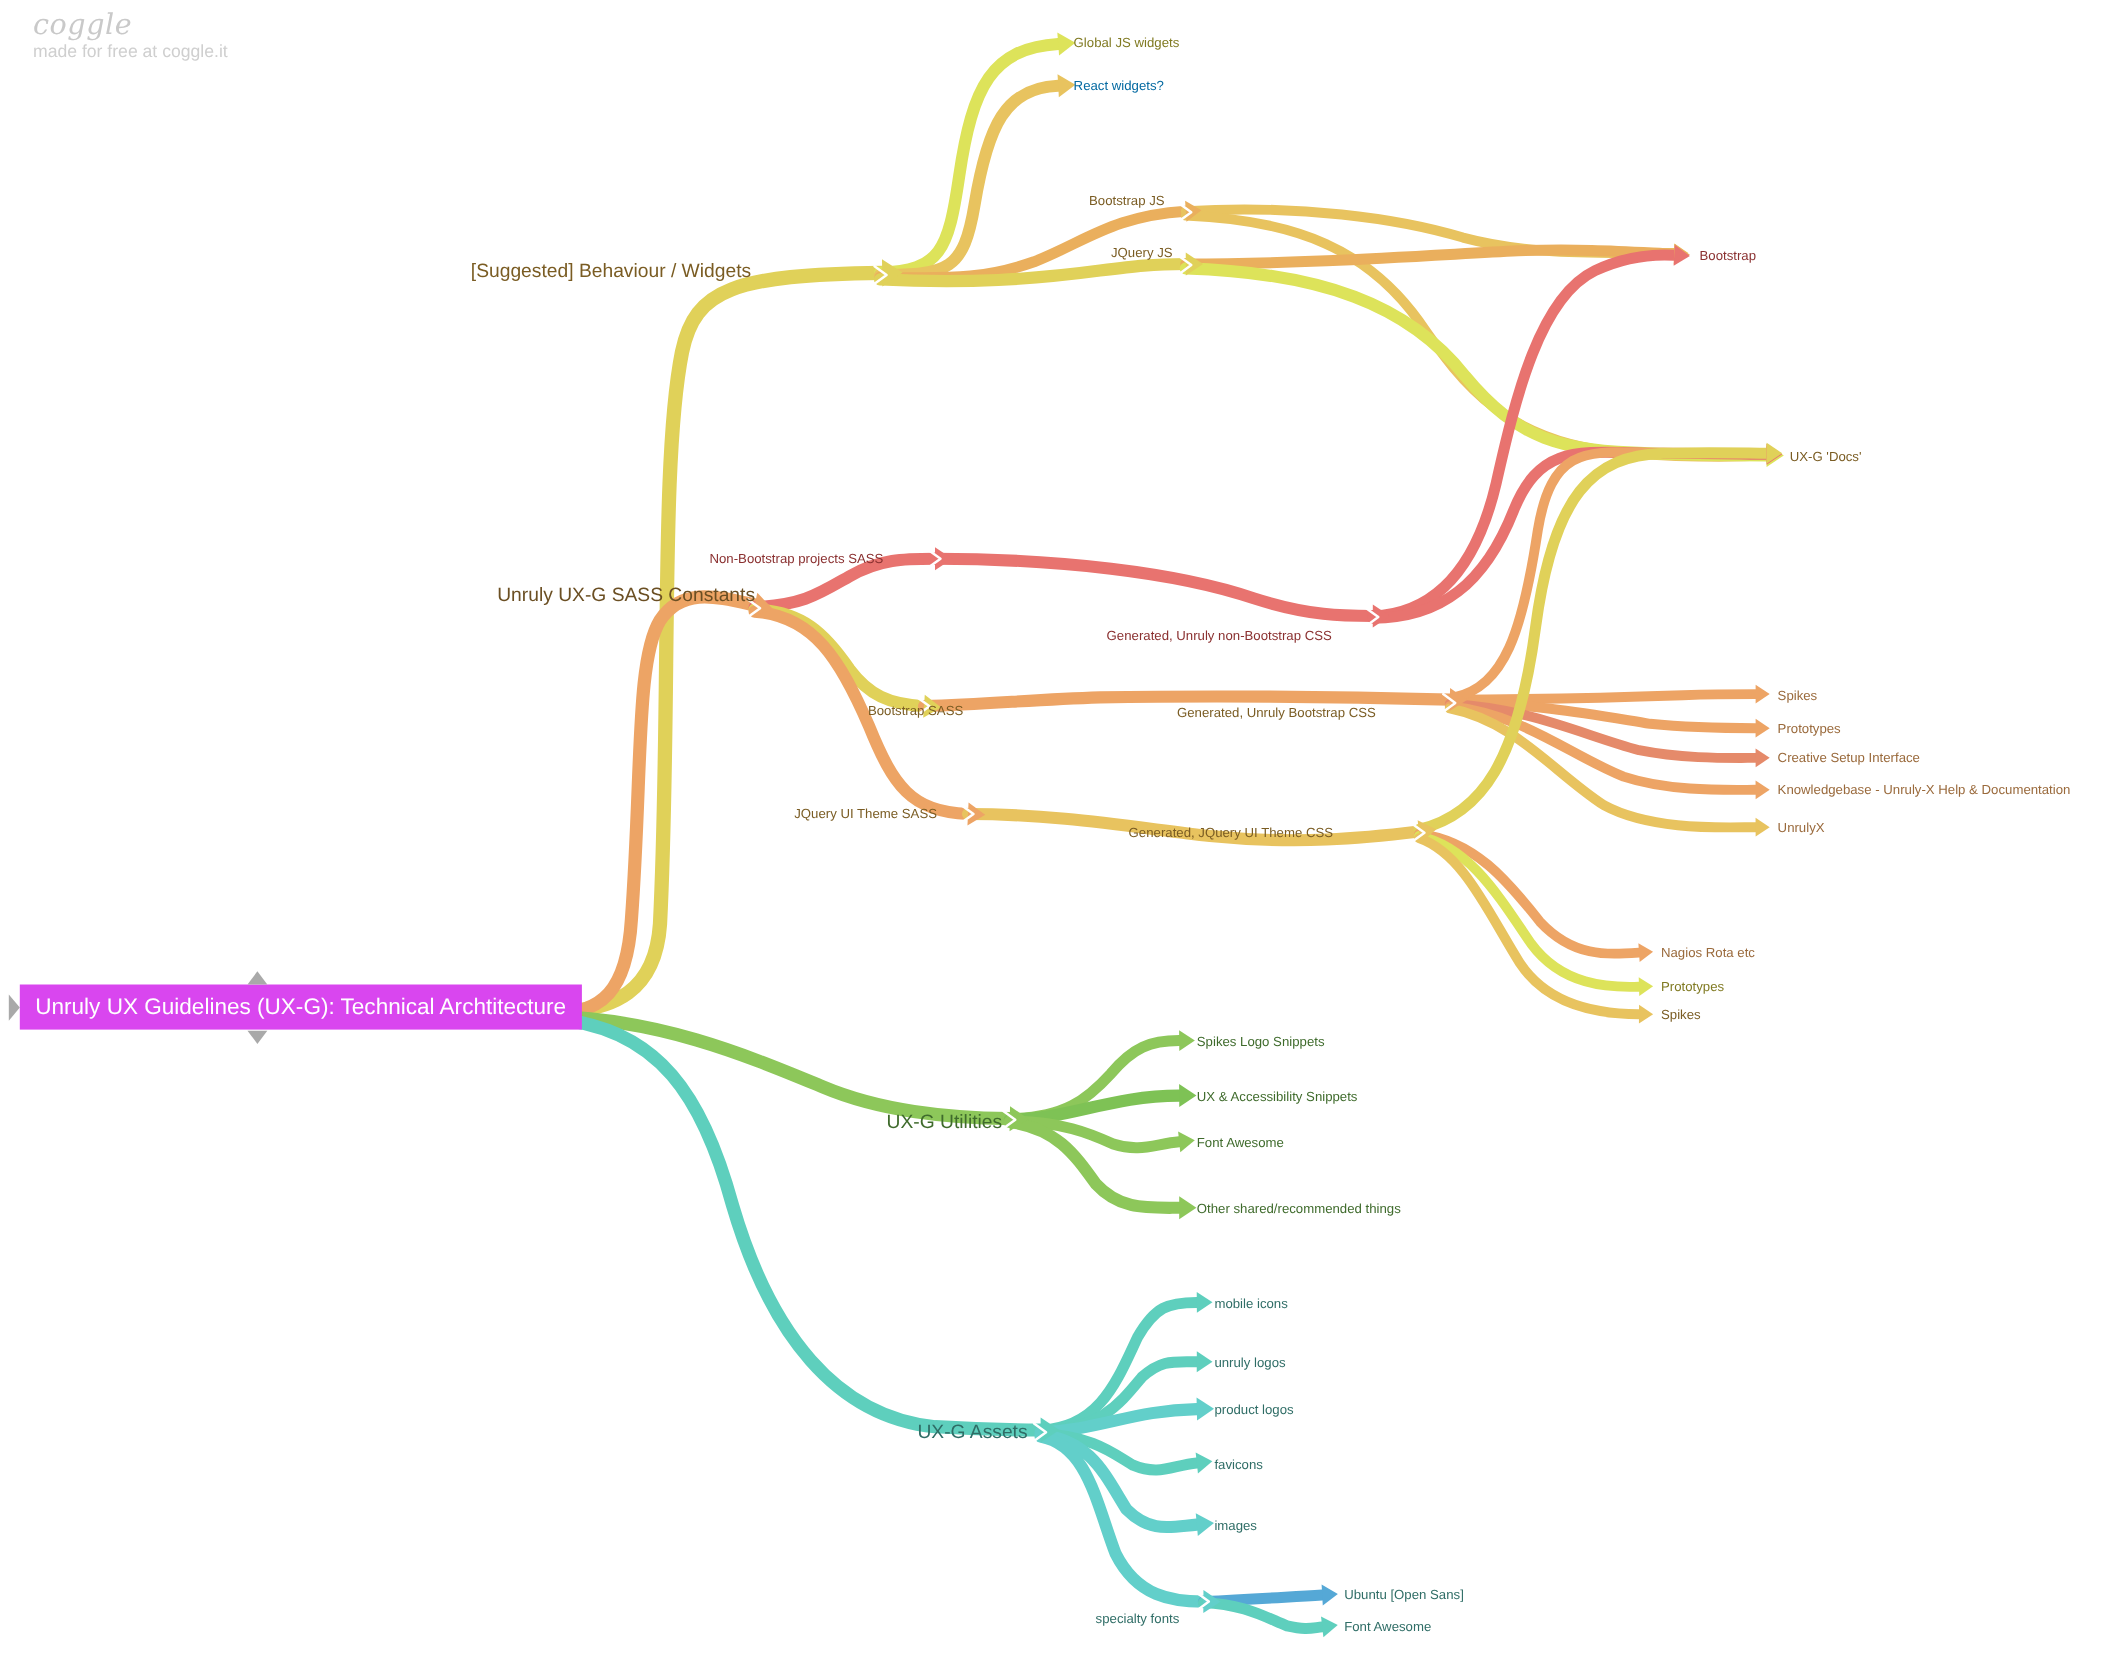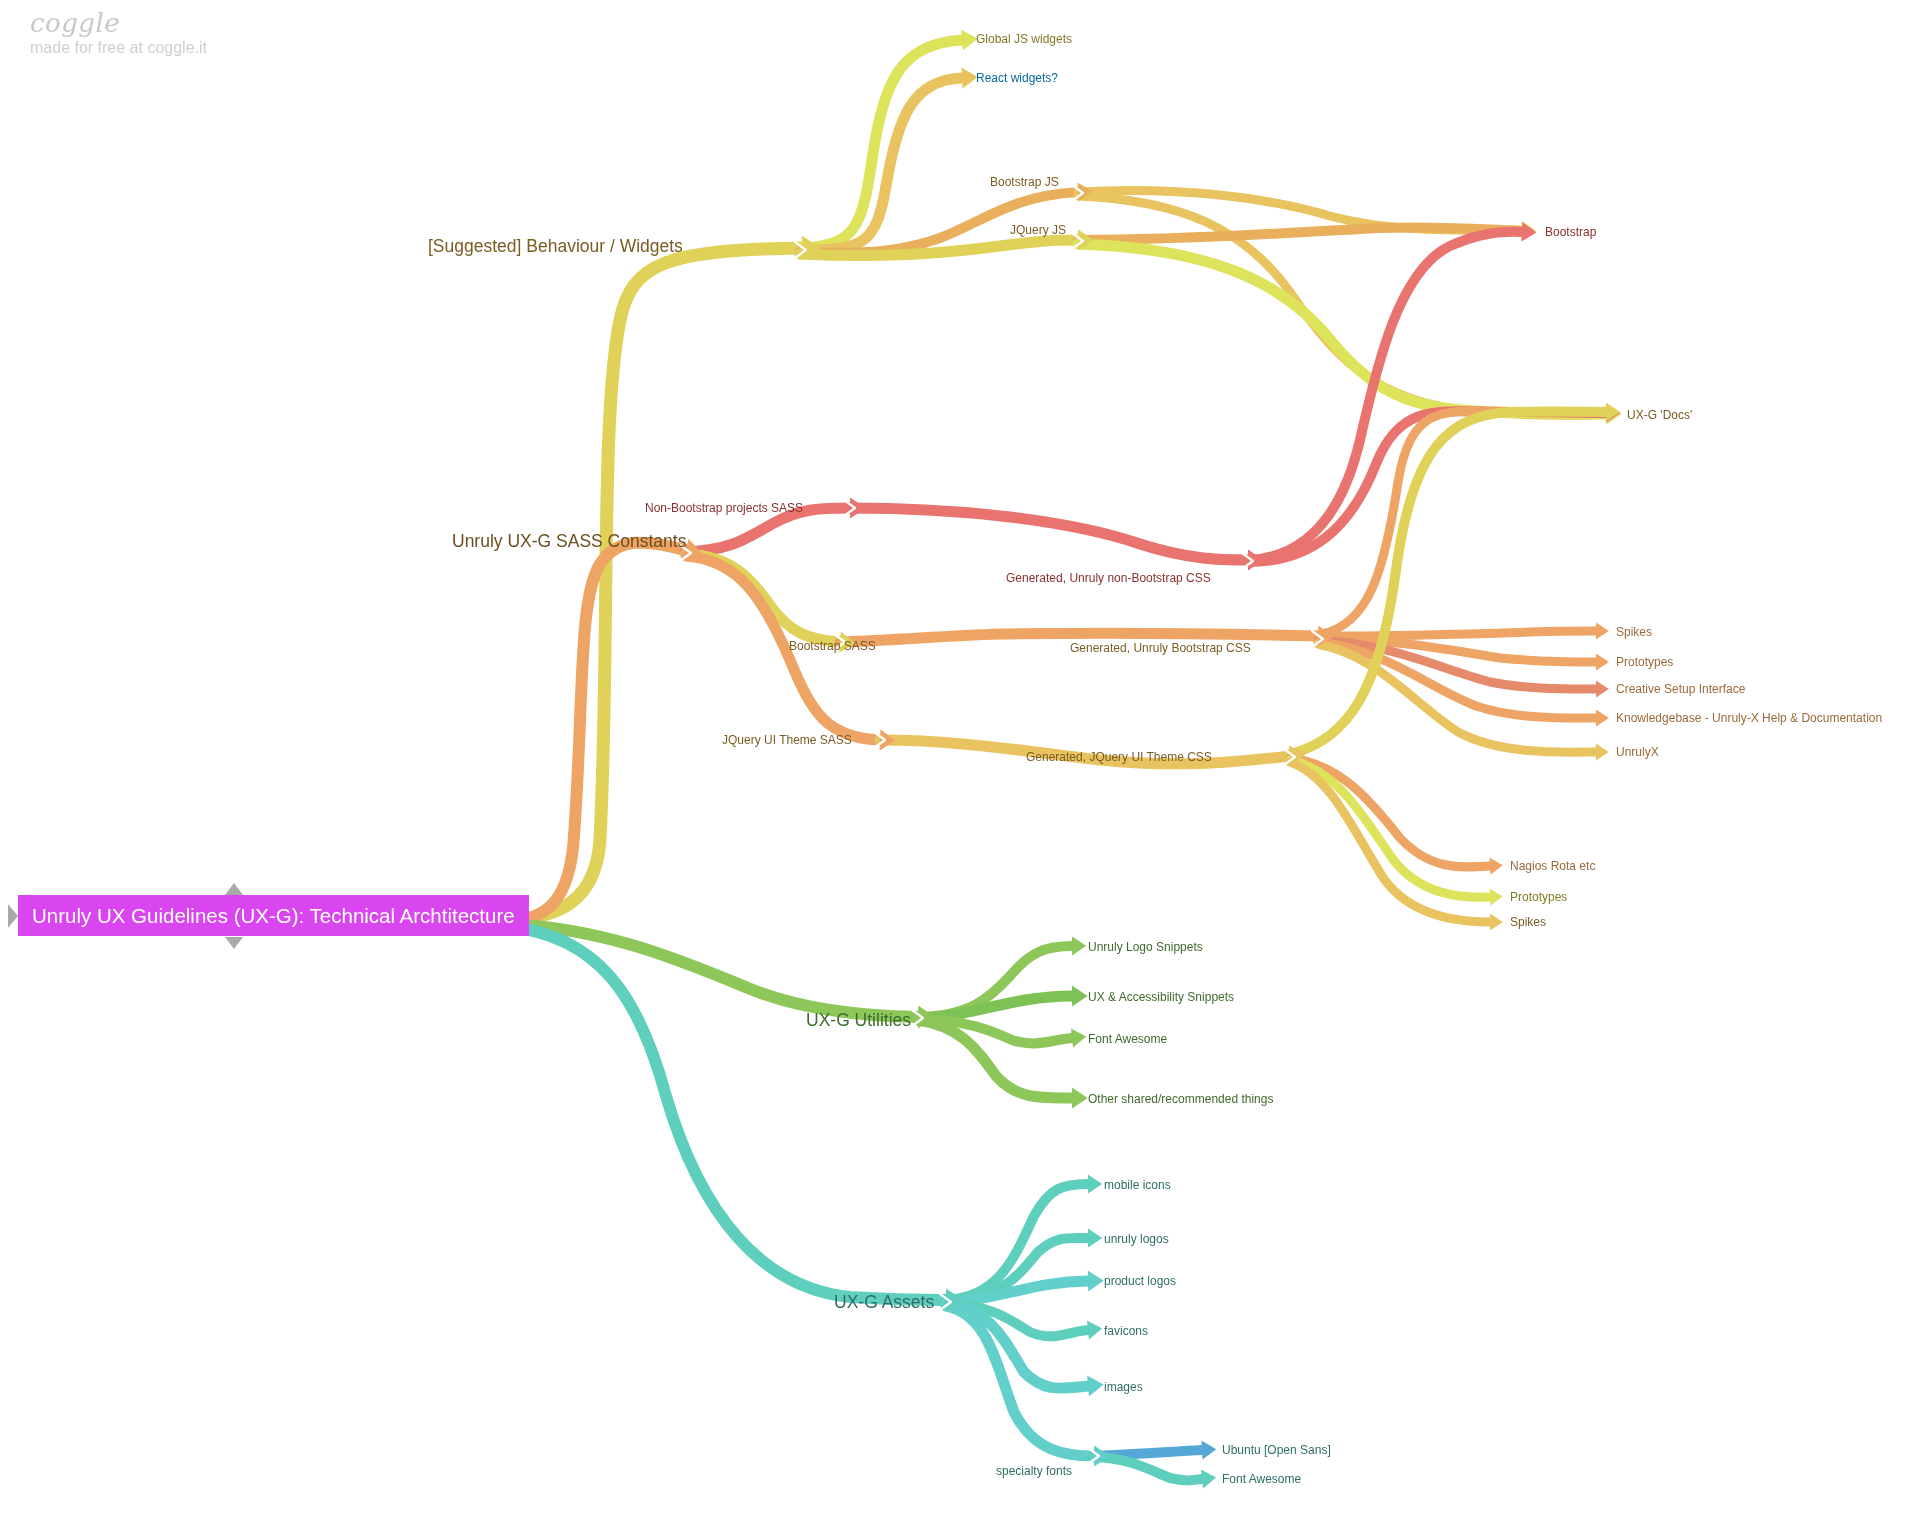--- a/index.html
+++ b/index.html
@@ -211,21 +211,21 @@
       <div class="node-label mid" style="left: 1026px; top: 757px; color: rgb(122, 92, 35);">Generated, JQuery UI Theme CSS</div>
       <div class="node-label mid" style="left: 1616px; top: 632px; color: rgb(154, 106, 60);">Spikes</div>
       <div class="node-label mid" style="left: 1616px; top: 662px; color: rgb(154, 106, 60);">Prototypes</div>
       <div class="node-label mid" style="left: 1616px; top: 689px; color: rgb(154, 106, 60);">Creative Setup Interface</div>
       <div class="node-label mid" style="left: 1616px; top: 718px; color: rgb(154, 106, 60);">Knowledgebase - Unruly-X Help &amp; Documentation</div>
       <div class="node-label mid" style="left: 1616px; top: 752px; color: rgb(154, 106, 60);">UnrulyX</div>
       <div class="node-label mid" style="left: 1510px; top: 866px; color: rgb(154, 106, 60);">Nagios Rota etc</div>
       <div class="node-label mid" style="left: 1510px; top: 897px; color: rgb(128, 122, 34);">Prototypes</div>
       <div class="node-label mid" style="left: 1510px; top: 922px; color: rgb(122, 92, 35);">Spikes</div>
       <div class="node-label big" style="left: 806px; top: 1020px; color: rgb(63, 107, 44);">UX-G Utilities</div>
-      <div class="node-label mid" style="left: 1088px; top: 947px; color: rgb(63, 107, 44);">Unruly Logo Snippets</div>
+      <div class="node-label mid" style="left: 1088px; top: 947px; color: rgb(63, 107, 44);">Spikes Logo Snippets</div>
       <div class="node-label mid" style="left: 1088px; top: 997px; color: rgb(63, 107, 44);">UX &amp; Accessibility Snippets</div>
       <div class="node-label mid" style="left: 1088px; top: 1039px; color: rgb(63, 107, 44);">Font Awesome</div>
       <div class="node-label mid" style="left: 1088px; top: 1099px; color: rgb(63, 107, 44);">Other shared/recommended things</div>
       <div class="node-label big" style="left: 834px; top: 1302px; color: rgb(47, 109, 102);">UX-G Assets</div>
       <div class="node-label mid" style="left: 1104px; top: 1185px; color: rgb(47, 109, 102);">mobile icons</div>
       <div class="node-label mid" style="left: 1104px; top: 1239px; color: rgb(47, 109, 102);">unruly logos</div>
       <div class="node-label mid" style="left: 1104px; top: 1281px; color: rgb(47, 109, 102);">product logos</div>
       <div class="node-label mid" style="left: 1104px; top: 1331px; color: rgb(47, 109, 102);">favicons</div>
       <div class="node-label mid" style="left: 1104px; top: 1387px; color: rgb(47, 109, 102);">images</div>
       <div class="node-label mid" style="left: 996px; top: 1471px; color: rgb(47, 109, 102);">specialty fonts</div>

